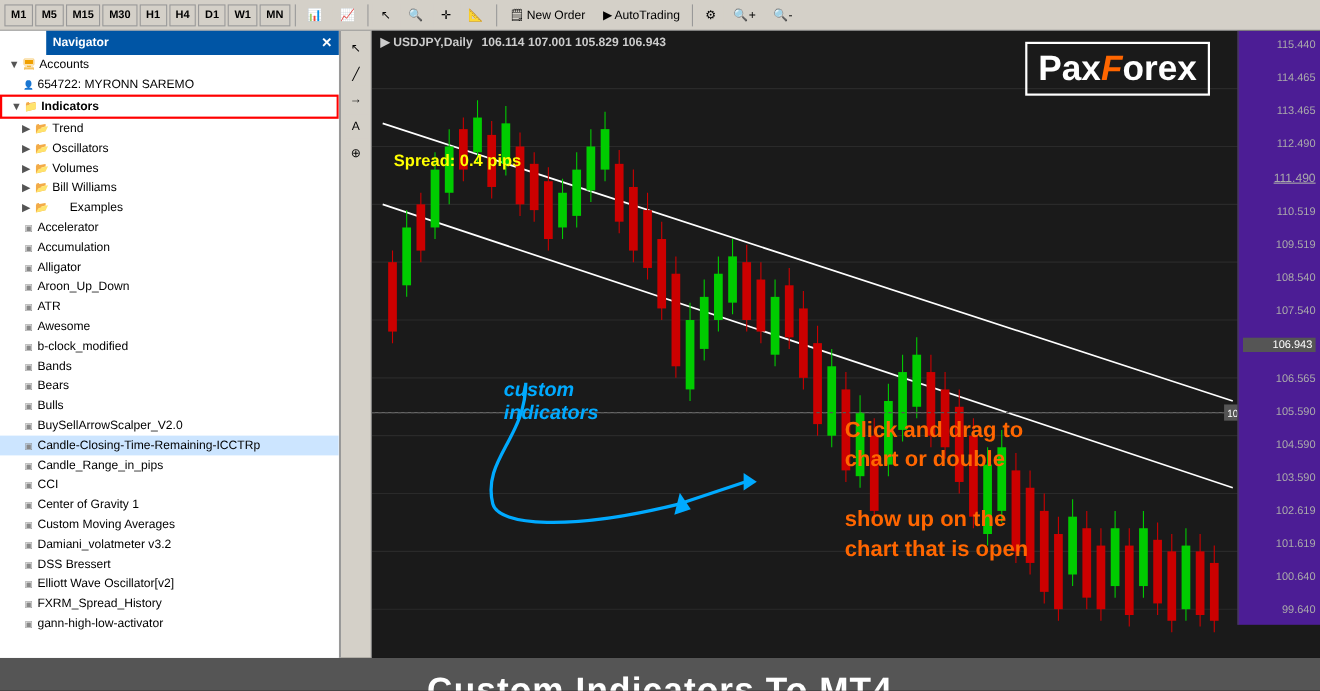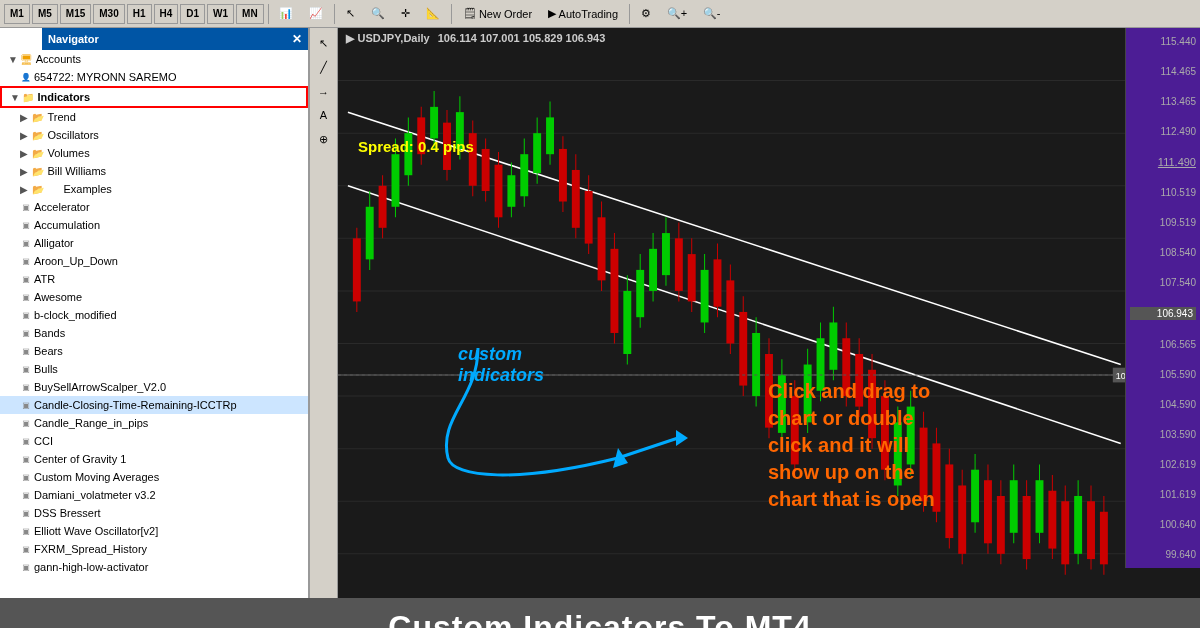--- a/index.html
+++ b/index.html
@@ -385,20 +385,25 @@
 
   <div class="chart-area">
     
     <div class="chart-title">
       <span>▶ </span>
       <span>USDJPY</span>,<span>Daily</span>
       <span style="margin-left:5px;">106.114 107.001 105.829 106.943</span>
     </div>
 
     
+    <div class="paxforex-logo">
+      <div class="paxforex-logo-box">
+        <span class="pax">Pax</span><span class="F">F</span><span class="orex">orex</span>
+      </div>
+    </div>
 
     
     <div class="spread-label">Spread: 0.4 pips</div>
 
     
     <svg class="chart-svg" viewBox="0 0 870 542" preserveAspectRatio="none">
 
       <rect width="870" height="542" fill="#1a1a1a"></rect>
 
       <line x1="0" y1="50" x2="800" y2="50" stroke="#2a2a2a" stroke-width="1"></line>
@@ -634,21 +639,21 @@
 
       <line x1="200" y1="140" x2="260" y2="120" stroke="#00aaff" stroke-width="3"></line>
       <polygon points="258,112 270,120 258,128" fill="#00aaff"></polygon>
     </svg>
 
     
     <div style="position:absolute;left:430px;top:350px;z-index:10;width:260px;">
       <p style="color:#ff6600;font-size:20px;font-weight:bold;line-height:1.35;">
         <span>Click and drag to</span><br>
         <span>chart or double</span><br>
-        <span>click and it will</span><br>
+        <br>
         <span>show up on the</span><br>
         <span>chart that is open</span>
       </p>
     </div>
   </div>
 </div>
 
 <div class="bottom-bar">
   <h1 class="bottom-title">Custom Indicators To MT4</h1>
 </div>

